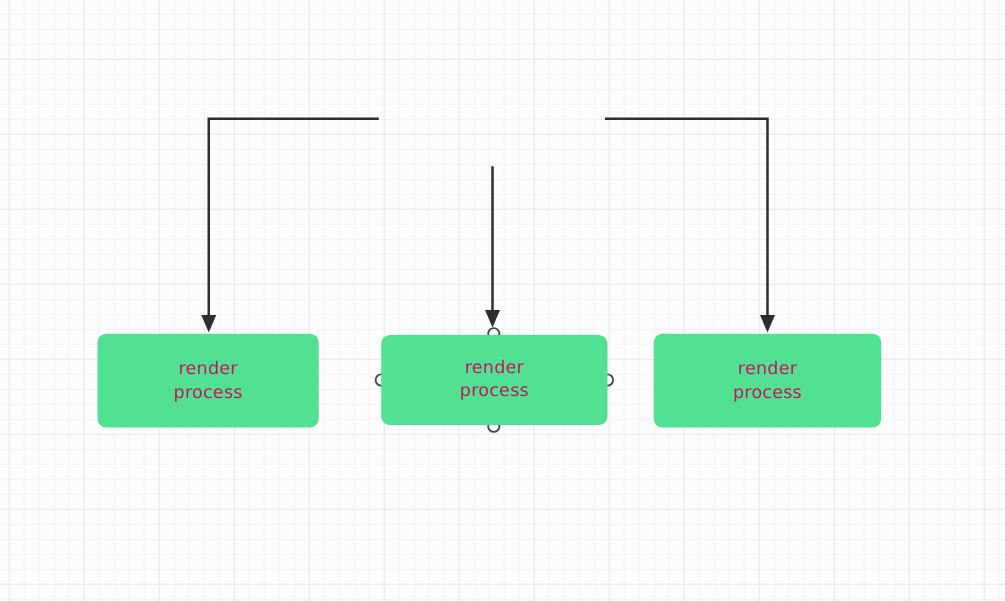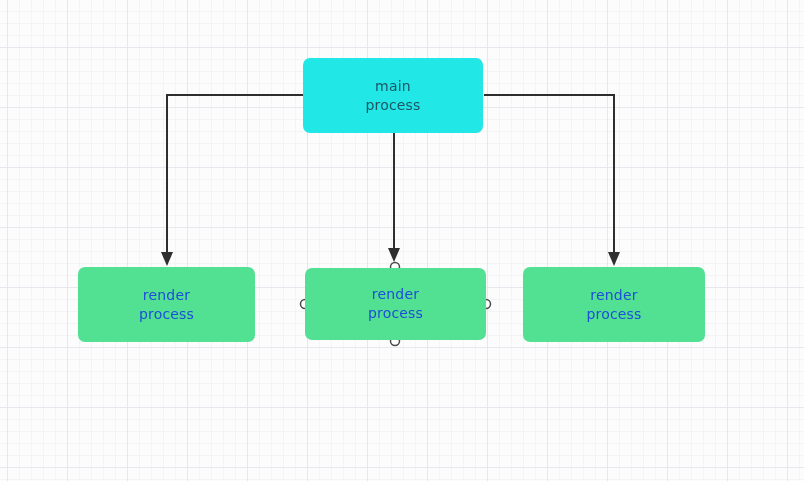--- a/index.html
+++ b/index.html
@@ -39,21 +39,21 @@
     max-width: 68px; 
   }
   .node-main {
     left: 303px; top: 58px;
     width: 180px; height: 75px;
     background: #21e7e7;
     color: #1d5563;
   }
   .node-render {
     background: #52e192;
-    color: #1d4ed8;
+    color: #be185d;
   }
   .node-render-left  { left: 78px;  top: 267px; width: 177px; height: 75px; }
   .node-render-mid   { left: 305px; top: 268px; width: 181px; height: 72px; }
   .node-render-right { left: 523px; top: 267px; width: 182px; height: 75px; }
   #edge-layer {
     position: absolute;
     left: 0; top: 0;
     width: 804px; height: 481px;
   }
   #edge-layer path, #edge-layer polygon, #edge-layer circle {
@@ -83,23 +83,20 @@
     </g>
 
     <g>
       <circle cx="395" cy="267" r="4.5" fill="#ffffff" stroke="#4a4a4a" stroke-width="1.5"></circle>
       <circle cx="305" cy="304" r="4.5" fill="#ffffff" stroke="#4a4a4a" stroke-width="1.5"></circle>
       <circle cx="486" cy="304" r="4.5" fill="#ffffff" stroke="#4a4a4a" stroke-width="1.5"></circle>
       <circle cx="395" cy="341" r="4.5" fill="#ffffff" stroke="#4a4a4a" stroke-width="1.5"></circle>
     </g>
   </svg>
 
-  <div class="node node-main">
-    <span class="label">main process</span>
-  </div>
 
   <div class="node node-render node-render-left">
     <span class="label">render process</span>
   </div>
 
   <div class="node node-render node-render-mid">
     <span class="label">render process</span>
   </div>
 
   <div class="node node-render node-render-right">

